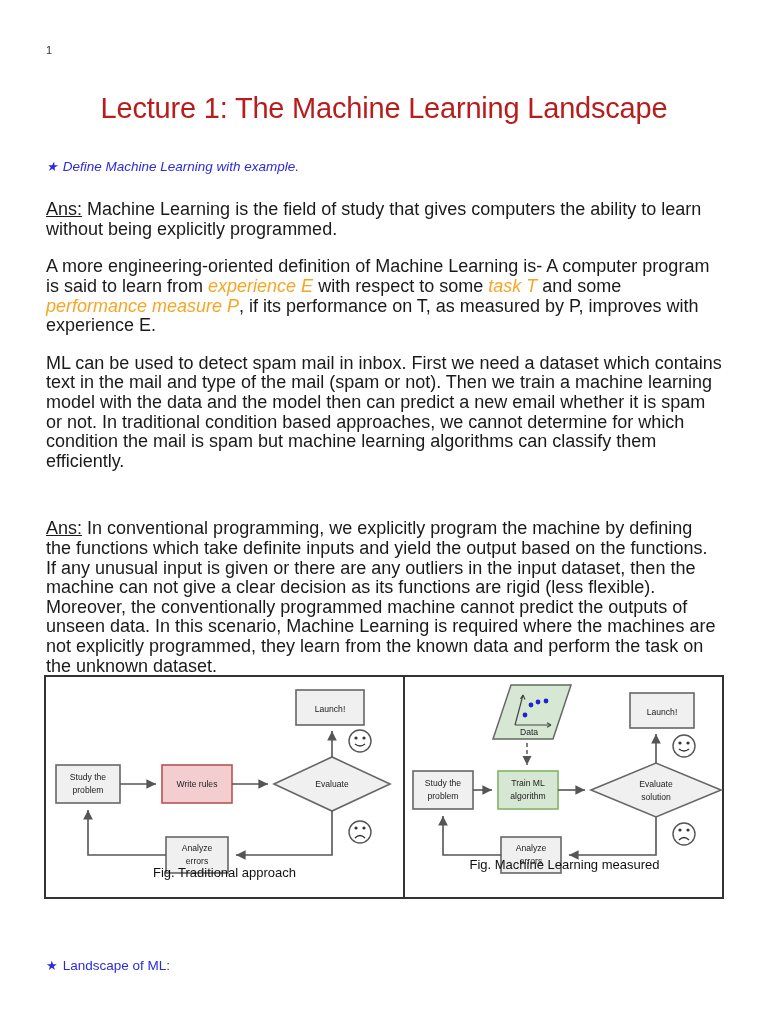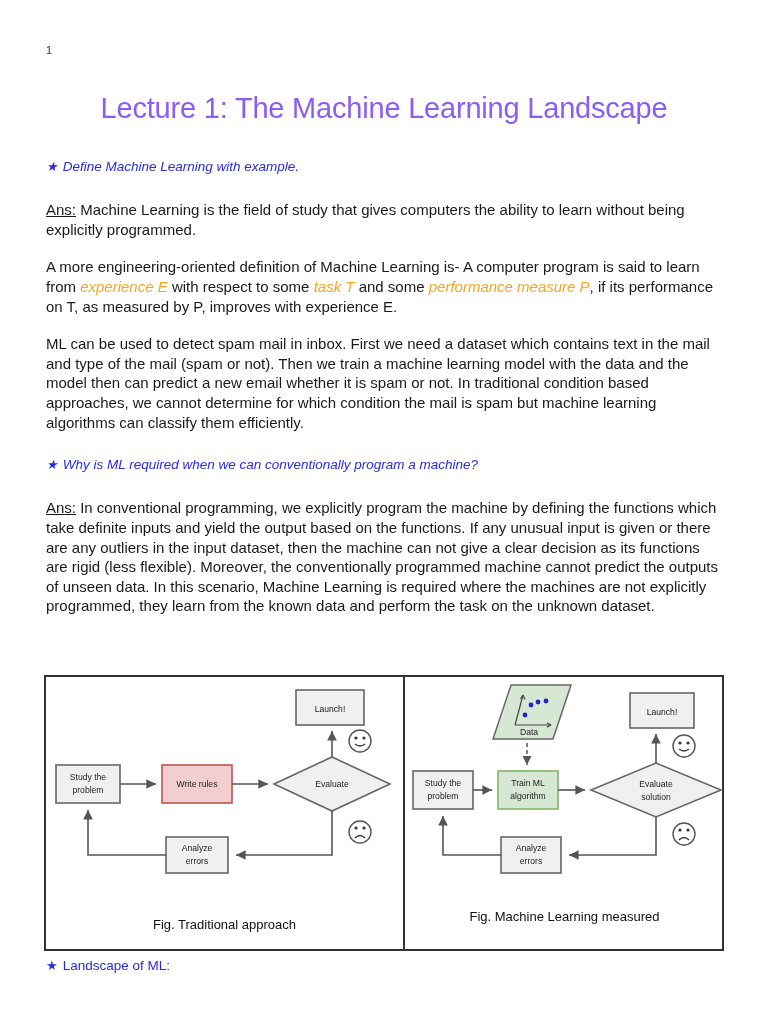--- a/index.html
+++ b/index.html
@@ -31,21 +31,21 @@
   }
   .doc-title {
     position: absolute;
     left: 0;
     right: 0;
     top: 92px;
     text-align: center;
     font-size: 29px;
     font-weight: normal;
     letter-spacing: -0.2px;
-    color: #8b5cf6;
+    color: #b91c1c;
     margin: 0;
   }
   .content {
     position: absolute;
     left: 46px;
     top: 158px;
     width: 676px;
   }
   .q-heading {
     color: #2a2ae0;
@@ -55,41 +55,41 @@
     white-space: nowrap;
     font-style: italic;
   }
   .star {
     color: #2a2ae0;
     font-size: 13px;
     margin-right: 5px;
     display: inline-block;
   }
   p.para {
-    font-size: 15px;
+    font-size: 18px;
     line-height: 19.6px;
     margin: 0;
     color: #1a1a1a;
     text-align: left;
   }
   .u { text-decoration: underline; }
   .orange-ital {
     color: #f6a623;
     font-style: italic;
   }
   .spacer-18 { height: 18px; }
   .spacer-24 { height: 24px; }
 
   
   .figure-frame {
     position: absolute;
     left: 44px;
     top: 675px;
     width: 680px;
-    height: 276px;
+    height: 224px;
     border: 2px solid #333333;
     background: #ffffff;
     box-sizing: border-box;
   }
   .figure-divider {
     position: absolute;
     left: 357px;
     top: 0;
     width: 2px;
     height: 100%;
@@ -151,23 +151,20 @@
     <div class="spacer-18"></div>
 
     <p class="para"><span>A more engineering-oriented definition of Machine Learning is- A computer program is said to learn from </span><span class="orange-ital">experience E</span><span> with respect to some </span><span class="orange-ital">task T</span><span> and some </span><span class="orange-ital">performance measure P</span><span>, if its performance on T, as measured by P, improves with experience E.</span></p>
 
     <div class="spacer-18"></div>
 
     <p class="para">ML can be used to detect spam mail in inbox. First we need a dataset which contains text in the mail and type of the mail (spam or not). Then we train a machine learning model with the data and the model then can predict a new email whether it is spam or not. In traditional condition based approaches, we cannot determine for which condition the mail is spam but machine learning algorithms can classify them efficiently.</p>
 
     <div class="spacer-24"></div>
 
-    <div class="q-heading">
-      <span class="star">★</span><span>Why is ML required when we can conventionally program a machine?</span>
-    </div>
 
     <div class="spacer-24"></div>
 
     <p class="para"><span class="u">Ans:</span><span> In conventional programming, we explicitly program the machine by defining the functions which take definite inputs and yield the output based on the functions. If any unusual input is given or there are any outliers in the input dataset, then the machine can not give a clear decision as its functions are rigid (less flexible). Moreover, the conventionally programmed machine cannot predict the outputs of unseen data. In this scenario, Machine Learning is required where the machines are not explicitly programmed, they learn from the known data and perform the task on the unknown dataset.</span></p>
 
   </div>
 
   <div class="figure-frame">
     <div class="figure-divider"></div>
 

